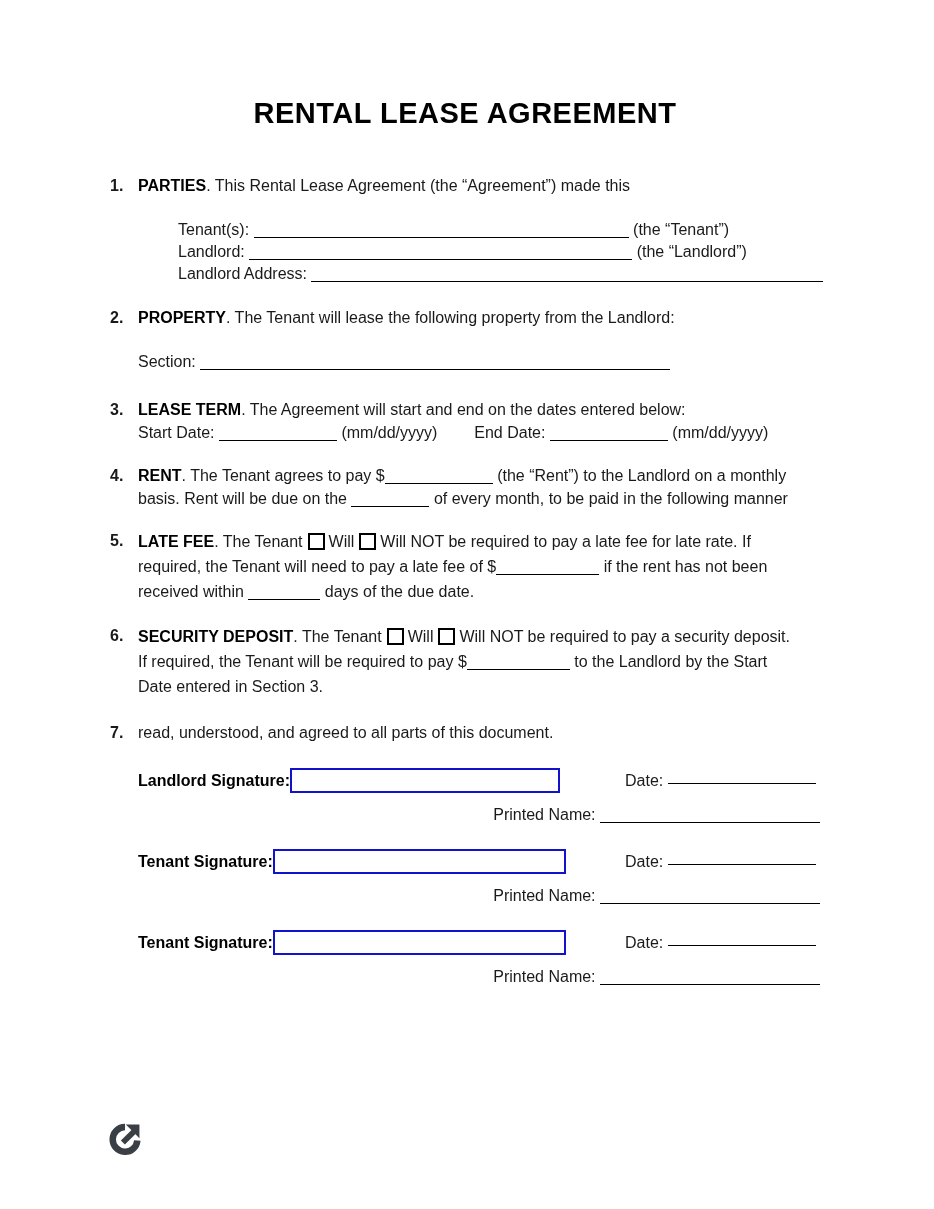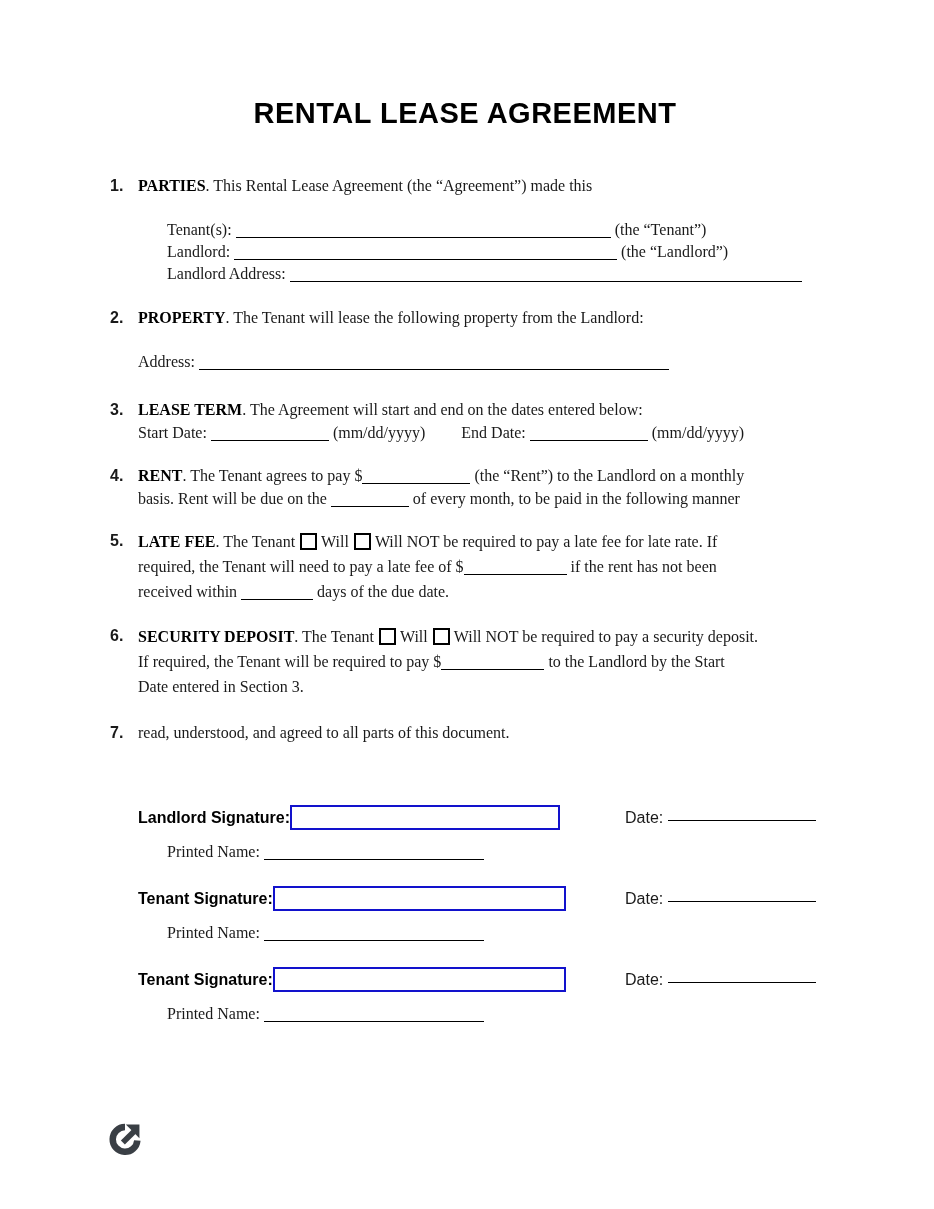--- a/index.html
+++ b/index.html
@@ -11,39 +11,39 @@
     position:relative; overflow:hidden;
   }
   .page { width:934px; height:1209px; padding:96px 114px 16px 110px; }
   .doc-title {
     text-align:center; font-weight:bold; font-size:29px; line-height:34px;
     color:#000; letter-spacing:.5px; margin-bottom:44px;
   }
   .sec { display:flex; margin-bottom:21px; }
   .sec .num { width:28px; font-weight:bold; flex:0 0 28px; }
   .sec .body { flex:1; }
-  .line { white-space:nowrap;font-family:Liberation Serif, serif; }
+  .line { white-space:nowrap; }
   b { color:#000; }
-  .inner { margin-left:29px; margin-top:22px; }
+  .inner { margin-left:40px; margin-top:22px; }
   .inner .line { line-height:22px; }
   .gap-top { margin-top:21px; }
   
   .bl { display:inline-block; border-bottom:1.5px solid #000; height:15px; vertical-align:-3px; }
   
   .cb  { display:inline-block; width:13px; height:13px; border:1.5px solid #000; vertical-align:-1px; margin:0 4px 0 2px; background:#fff; }
   .cbl { display:inline-block; width:17px; height:17px; border:2px solid #000; vertical-align:-3px; margin:0 4px 0 5px; background:#fff; }
   
-  .sig-area { margin-left:28px; margin-top:59px; }
+  .sig-area { margin-left:28px; margin-top:22px; }
   .sig-group { margin-bottom:21px; }
   .sigrow { display:flex; align-items:center; height:28px; }
   .sigleft { width:487px; display:flex; align-items:center; }
   .sigbox { display:inline-block; height:25px; border:2px solid #1212cc; background:#fff; }
   .sigbox.landlord { width:270px; }
   .sigbox.tenant { width:293px; }
-  .pnrow { margin-top:9px; margin-left:29px; }
+  .pnrow { margin-top:9px; margin-left:29px;text-align:right; }
   .daterow { display:flex; }
   .footer-icon { position:absolute; left:108px; top:1122px; width:34px; height:34px; }
   .sp28 { display:inline-block; width:28px; }
 </style>
 </head>
 <body>
 
 <div class="page">
 
   <div class="doc-title">RENTAL LEASE AGREEMENT</div>
@@ -73,21 +73,21 @@
     </div>
   </div>
 
   <div class="sec" style="margin-bottom:25px">
     <div class="num">2.</div>
     <div class="body">
       <div class="line">
         <b>PROPERTY</b><span>. The Tenant will lease the following property from the Landlord:</span>
       </div>
       <div class="line gap-top">
-        <span>Address:</span>
+        <span>Section:</span>
         <span class="bl" style="width:470px"></span>
       </div>
     </div>
   </div>
 
   <div class="sec" style="margin-bottom:20px">
     <div class="num">3.</div>
     <div class="body">
       <div class="line">
         <b>LEASE TERM</b><span>. The Agreement will start and end on the dates entered below:</span>

